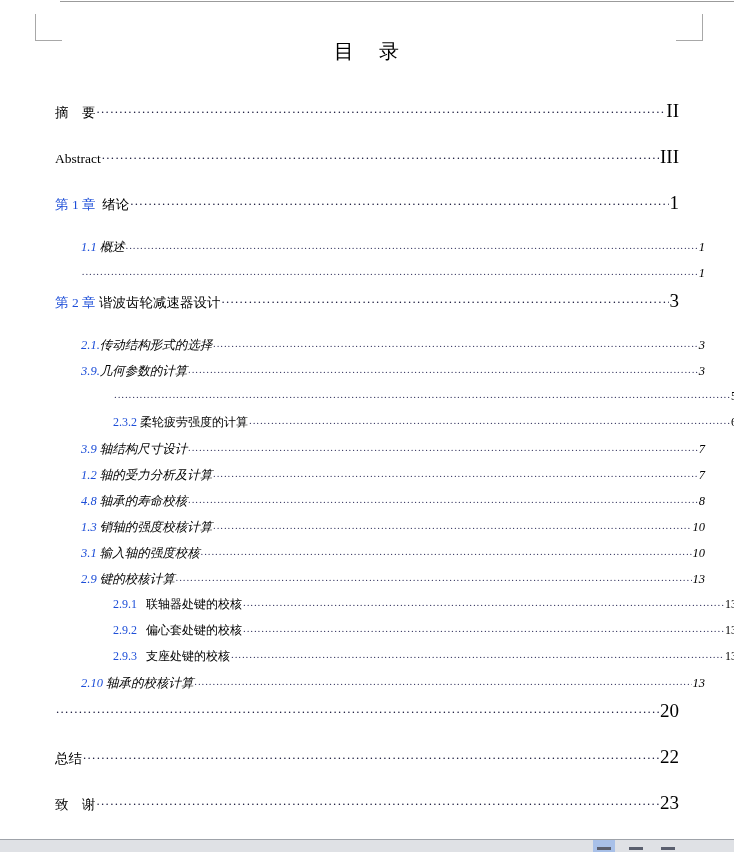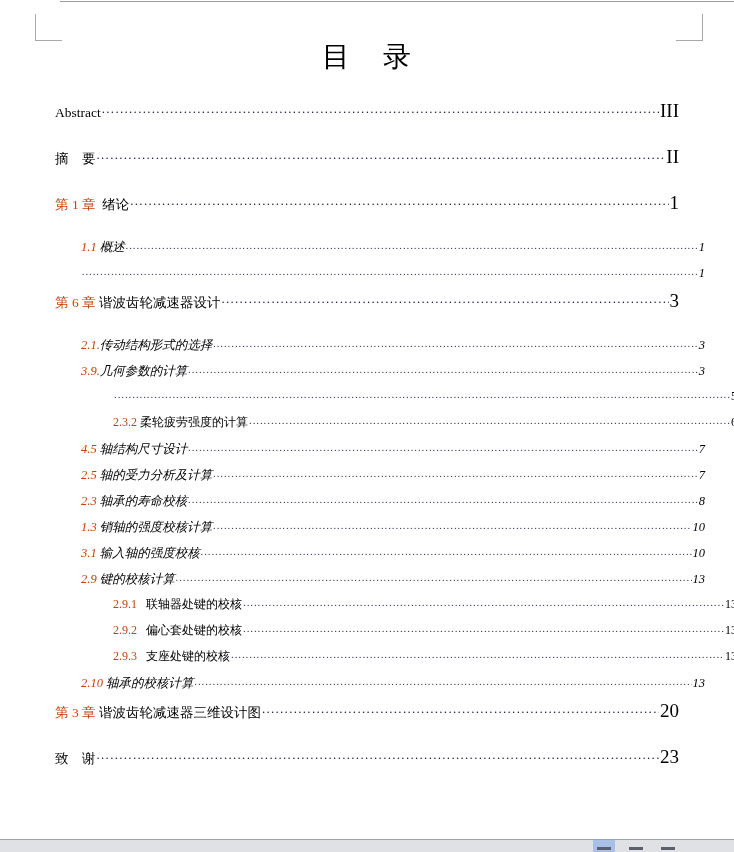--- a/index.html
+++ b/index.html
@@ -38,21 +38,21 @@
   }
   .corner-tl { left: 35px; top: 14px; border-left: 1px solid #a8a8a8; border-bottom: 1px solid #a8a8a8; }
   .corner-tr { left: 676px; top: 14px; border-right: 1px solid #a8a8a8; border-bottom: 1px solid #a8a8a8; }
 
   
   .doc-title {
     position: absolute;
     left: 0; top: 38px;
     width: 734px;
     text-align: center;
-    font-size: 28px;
+    font-size: 20px;
     letter-spacing: 1px;
     color: #000000;
     font-family: "Liberation Serif", "DejaVu Serif", serif;
     white-space: pre;
   }
 
   
   .toc {
     position: absolute;
     left: 55px; top: 100px;
@@ -86,21 +86,21 @@
     left: 0; bottom: 0;
     white-space: nowrap;
   }
   .toc-entry .pageno {
     flex: 0 0 auto;
     text-align: right;
     color: #000000;
     white-space: pre;
   }
   .toc-entry .num {
-    color: #c2410c;
+    color: #1d4ed8;
   }
 
   
   .lvl-front {
     height: 46px;
     font-size: 13.5px;
     padding-left: 0;
   }
   .lvl-front .pageno { font-size: 19px; font-family: "Liberation Serif", serif; }
   .lvl-front .leader::after { letter-spacing: 1.3px; font-size: 13px; }
@@ -172,45 +172,45 @@
 
   <div class="top-rule"></div>
 
   <div class="corner corner-tl"></div>
   <div class="corner corner-tr"></div>
 
   <div class="doc-title">目    录</div>
 
   <div class="toc" id="toc-list">
       <div class="toc-entry lvl-front">
+        <span class="label">摘    要</span>
+        <span class="leader"></span>
+        <span class="pageno">II</span>
+      </div>
+      <div class="toc-entry lvl-front">
         <span class="label">Abstract</span>
         <span class="leader"></span>
         <span class="pageno">III</span>
-      </div>
-      <div class="toc-entry lvl-front">
-        <span class="label">摘    要</span>
-        <span class="leader"></span>
-        <span class="pageno">II</span>
       </div>
       <div class="toc-entry lvl-0">
         <span class="label"><span class="num">第 1 章</span>  绪论</span>
         <span class="leader"></span>
         <span class="pageno">1</span>
       </div>
       <div class="toc-entry lvl-1">
         <span class="label"><span class="num">1.1</span> 概述</span>
         <span class="leader"></span>
         <span class="pageno">1</span>
       </div>
       <div class="toc-entry lvl-1">
         <span class="leader"></span>
         <span class="pageno">1</span>
       </div>
       <div class="toc-entry lvl-0">
-        <span class="label"><span class="num">第 6 章</span> 谐波齿轮减速器设计</span>
+        <span class="label"><span class="num">第 2 章</span> 谐波齿轮减速器设计</span>
         <span class="leader"></span>
         <span class="pageno">3</span>
       </div>
       <div class="toc-entry lvl-1">
         <span class="label"><span class="num">2.1.</span>传动结构形式的选择</span>
         <span class="leader"></span>
         <span class="pageno">3</span>
       </div>
       <div class="toc-entry lvl-1">
         <span class="label"><span class="num">3.9.</span>几何参数的计算</span>
@@ -220,31 +220,31 @@
       <div class="toc-entry lvl-2">
         <span class="leader"></span>
         <span class="pageno">5</span>
       </div>
       <div class="toc-entry lvl-2">
         <span class="label"><span class="num">2.3.2</span> 柔轮疲劳强度的计算</span>
         <span class="leader"></span>
         <span class="pageno">6</span>
       </div>
       <div class="toc-entry lvl-1">
-        <span class="label"><span class="num">4.5</span> 轴结构尺寸设计</span>
+        <span class="label"><span class="num">3.9</span> 轴结构尺寸设计</span>
         <span class="leader"></span>
         <span class="pageno">7</span>
       </div>
       <div class="toc-entry lvl-1">
-        <span class="label"><span class="num">2.5</span> 轴的受力分析及计算</span>
+        <span class="label"><span class="num">1.2</span> 轴的受力分析及计算</span>
         <span class="leader"></span>
         <span class="pageno">7</span>
       </div>
       <div class="toc-entry lvl-1">
-        <span class="label"><span class="num">2.3</span> 轴承的寿命校核</span>
+        <span class="label"><span class="num">4.8</span> 轴承的寿命校核</span>
         <span class="leader"></span>
         <span class="pageno">8</span>
       </div>
       <div class="toc-entry lvl-1">
         <span class="label"><span class="num">1.3</span> 销轴的强度校核计算</span>
         <span class="leader"></span>
         <span class="pageno">10</span>
       </div>
       <div class="toc-entry lvl-1">
         <span class="label"><span class="num">3.1</span> 输入轴的强度校核</span>
@@ -270,23 +270,27 @@
         <span class="label"><span class="num">2.9.3</span>   支座处键的校核</span>
         <span class="leader"></span>
         <span class="pageno">13</span>
       </div>
       <div class="toc-entry lvl-1">
         <span class="label"><span class="num">2.10</span> 轴承的校核计算</span>
         <span class="leader"></span>
         <span class="pageno">13</span>
       </div>
       <div class="toc-entry lvl-0">
-        <span class="label"><span class="num">第 3 章</span> 谐波齿轮减速器三维设计图</span>
         <span class="leader"></span>
         <span class="pageno">20</span>
+      </div>
+      <div class="toc-entry lvl-front">
+        <span class="label">总结</span>
+        <span class="leader"></span>
+        <span class="pageno">22</span>
       </div>
       <div class="toc-entry lvl-front">
         <span class="label">致    谢</span>
         <span class="leader"></span>
         <span class="pageno">23</span>
       </div>
     </div>
 
 </div>
 

